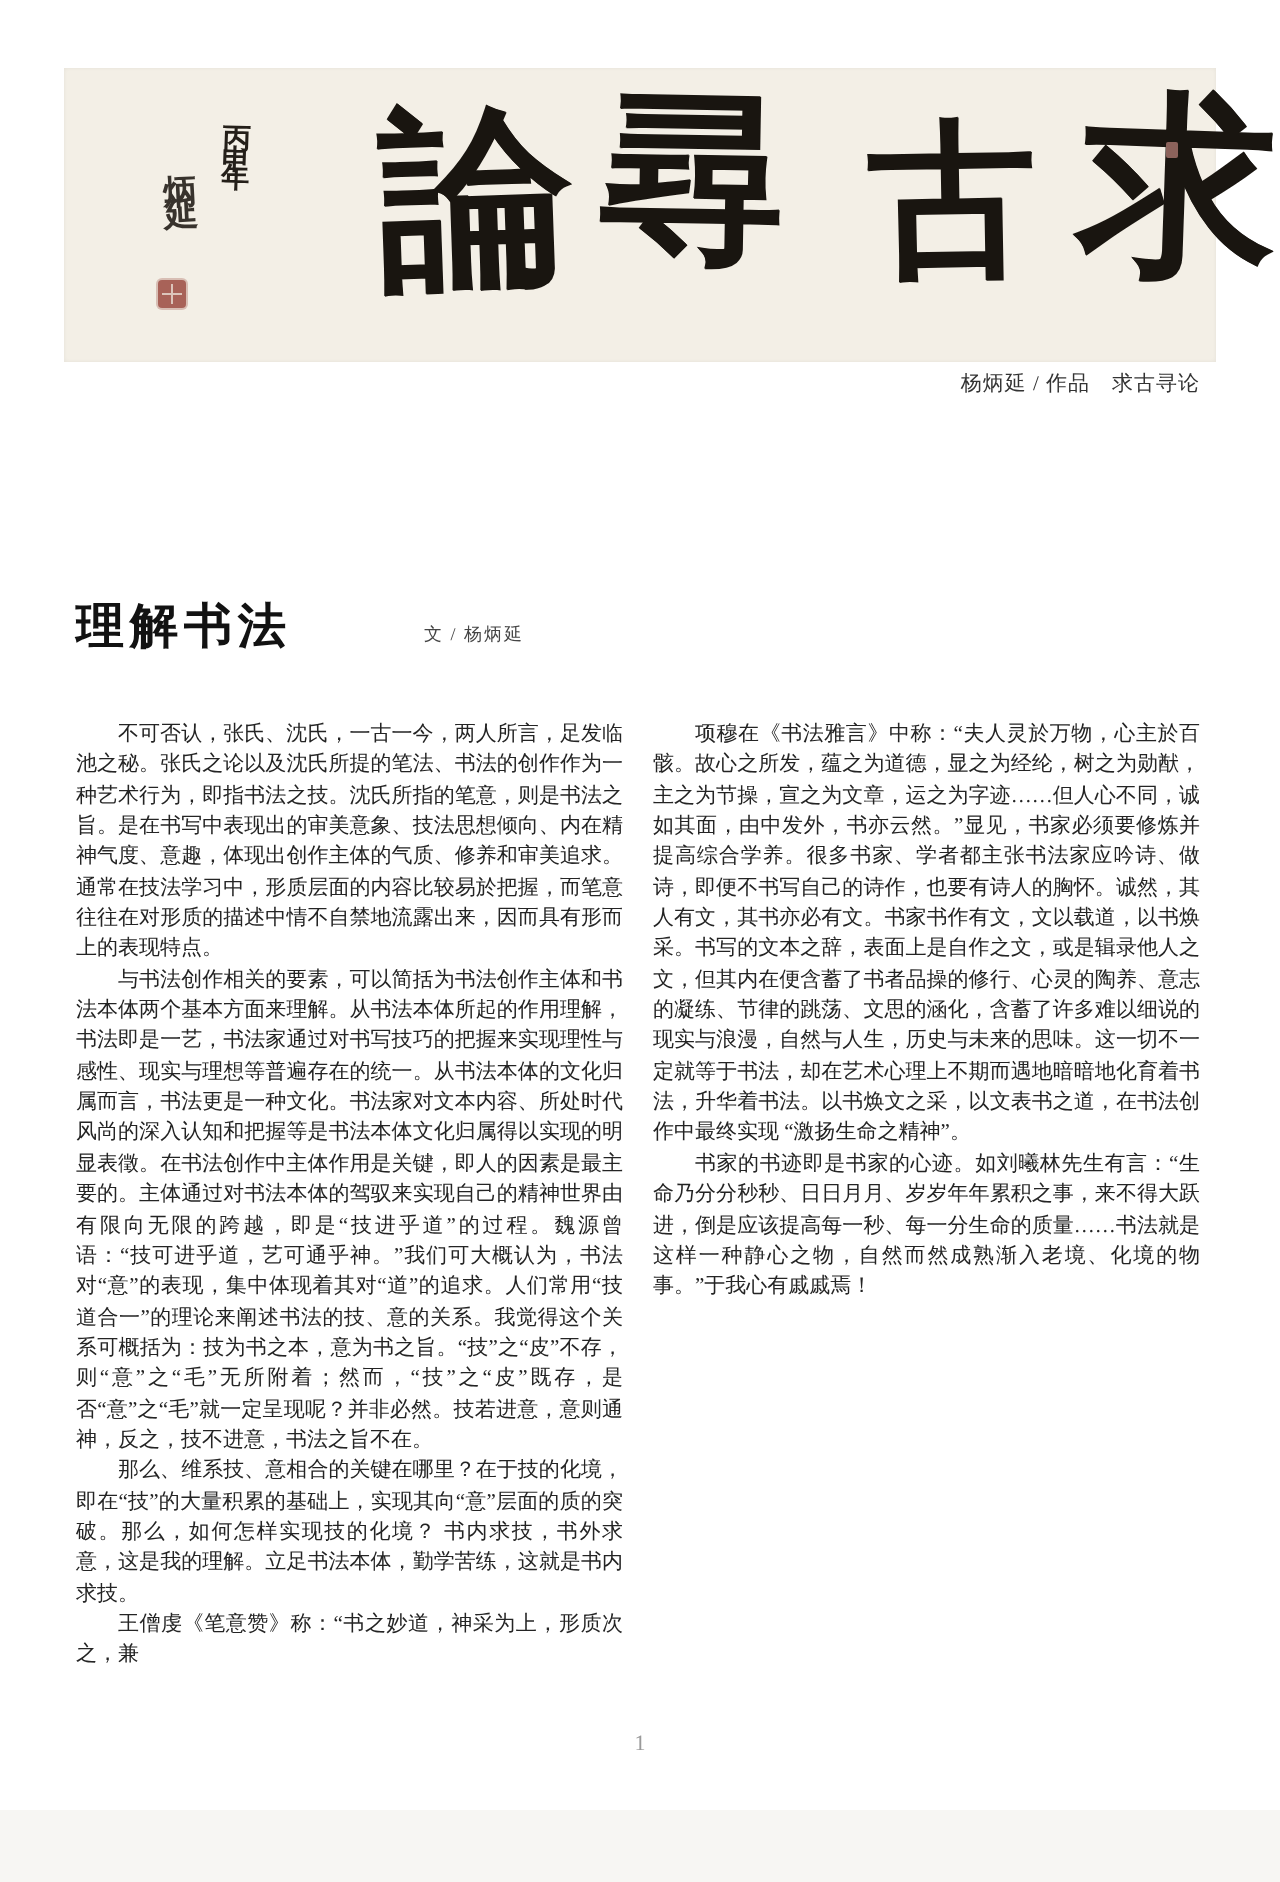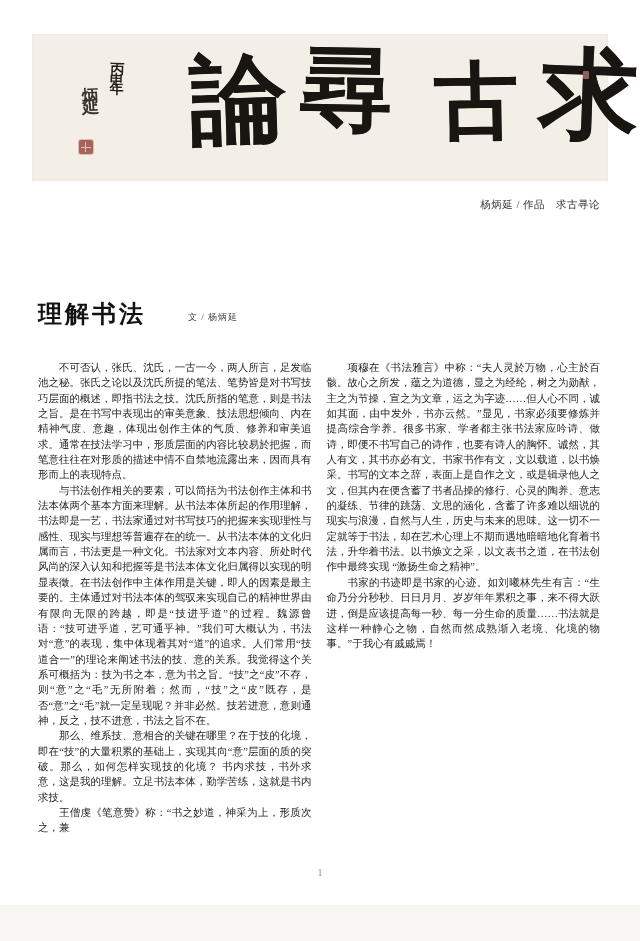--- a/index.html
+++ b/index.html
@@ -64,29 +64,29 @@
   .seal-dot {
     position:absolute; left:551px; top:37px;
     width:6px; height:8px;
     background:#a8766e;
     border-radius:1px;
     opacity:0.8;
   }
 
   
   .artwork-caption {
-    position:absolute; right:40px; top:198px;
+    position:absolute; right:40px; top:185px;
     font-size:10.5px; color:#333;
     letter-spacing:0.5px;
   }
 
   
   .title-row {
     position:absolute; left:38px; top:301px;
-    display:flex; align-items:flex-end;
+    display:flex; align-items:flex-end;gap:24px;
   }
   .article-title {
     font-size:24px; font-weight:700; color:#121212;
     letter-spacing:3px; line-height:1.1;
   }
   .article-byline {
     margin-left:42px; margin-bottom:3px;
     font-size:9px; color:#454545; letter-spacing:1px;
   }
 
@@ -136,21 +136,21 @@
 
   <div class="artwork-caption">杨炳延 / 作品　求古寻论</div>
 
   <div class="title-row">
     <span class="article-title">理解书法</span>
     <span class="article-byline">文 / 杨炳延</span>
   </div>
 
   <div class="body-columns">
     <div class="col">
-      <p>不可否认，张氏、沈氏，一古一今，两人所言，足发临池之秘。张氏之论以及沈氏所提的笔法、笔势皆是对书写技巧层面的概述，即指书法之技。沈氏所指的笔意，则是书法之旨。是在书写中表现出的审美意象、技法思想倾向、内在精神气度、意趣，体现出创作主体的气质、修养和审美追求。通常在技法学习中，形质层面的内容比较易於把握，而笔意往往在对形质的描述中情不自禁地流露出来，因而具有形而上的表现特点。</p>
+      <p>不可否认，张氏、沈氏，一古一今，两人所言，足发临池之秘。张氏之论以及沈氏所提的笔法、书法的创作作为一种艺术行为，即指书法之技。沈氏所指的笔意，则是书法之旨。是在书写中表现出的审美意象、技法思想倾向、内在精神气度、意趣，体现出创作主体的气质、修养和审美追求。通常在技法学习中，形质层面的内容比较易於把握，而笔意往往在对形质的描述中情不自禁地流露出来，因而具有形而上的表现特点。</p>
       <p>与书法创作相关的要素，可以简括为书法创作主体和书法本体两个基本方面来理解。从书法本体所起的作用理解，书法即是一艺，书法家通过对书写技巧的把握来实现理性与感性、现实与理想等普遍存在的统一。从书法本体的文化归属而言，书法更是一种文化。书法家对文本内容、所处时代风尚的深入认知和把握等是书法本体文化归属得以实现的明显表徵。在书法创作中主体作用是关键，即人的因素是最主要的。主体通过对书法本体的驾驭来实现自己的精神世界由有限向无限的跨越，即是“技进乎道”的过程。魏源曾语：“技可进乎道，艺可通乎神。”我们可大概认为，书法对“意”的表现，集中体现着其对“道”的追求。人们常用“技道合一”的理论来阐述书法的技、意的关系。我觉得这个关系可概括为：技为书之本，意为书之旨。“技”之“皮”不存，则“意”之“毛”无所附着；然而，“技”之“皮”既存，是否“意”之“毛”就一定呈现呢？并非必然。技若进意，意则通神，反之，技不进意，书法之旨不在。</p>
       <p>那么、维系技、意相合的关键在哪里？在于技的化境，即在“技”的大量积累的基础上，实现其向“意”层面的质的突破。那么，如何怎样实现技的化境？ 书内求技，书外求意，这是我的理解。立足书法本体，勤学苦练，这就是书内求技。</p>
       <p>王僧虔《笔意赞》称：“书之妙道，神采为上，形质次之，兼</p>
     </div>
     <div class="col">
       <p>项穆在《书法雅言》中称：“夫人灵於万物，心主於百骸。故心之所发，蕴之为道德，显之为经纶，树之为勋猷，主之为节操，宣之为文章，运之为字迹……但人心不同，诚如其面，由中发外，书亦云然。”显见，书家必须要修炼并提高综合学养。很多书家、学者都主张书法家应吟诗、做诗，即便不书写自己的诗作，也要有诗人的胸怀。诚然，其人有文，其书亦必有文。书家书作有文，文以载道，以书焕采。书写的文本之辞，表面上是自作之文，或是辑录他人之文，但其内在便含蓄了书者品操的修行、心灵的陶养、意志的凝练、节律的跳荡、文思的涵化，含蓄了许多难以细说的现实与浪漫，自然与人生，历史与未来的思味。这一切不一定就等于书法，却在艺术心理上不期而遇地暗暗地化育着书法，升华着书法。以书焕文之采，以文表书之道，在书法创作中最终实现 “激扬生命之精神”。</p>
       <p>书家的书迹即是书家的心迹。如刘曦林先生有言：“生命乃分分秒秒、日日月月、岁岁年年累积之事，来不得大跃进，倒是应该提高每一秒、每一分生命的质量……书法就是这样一种静心之物，自然而然成熟渐入老境、化境的物事。”于我心有戚戚焉！</p>
     </div>
   </div>
 

